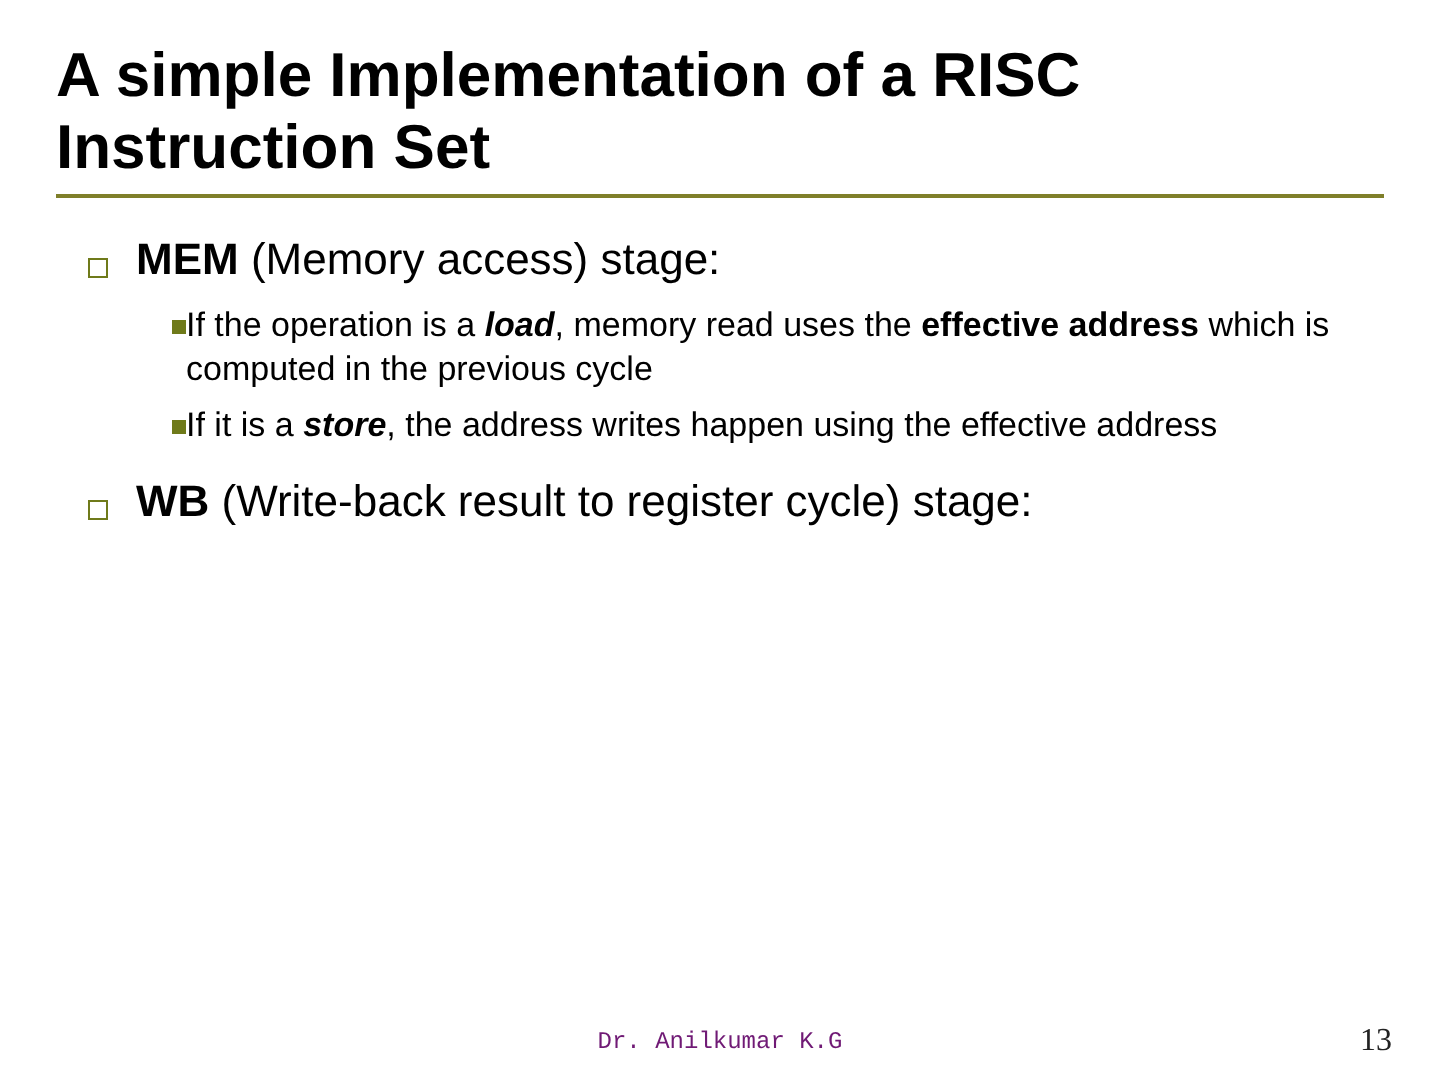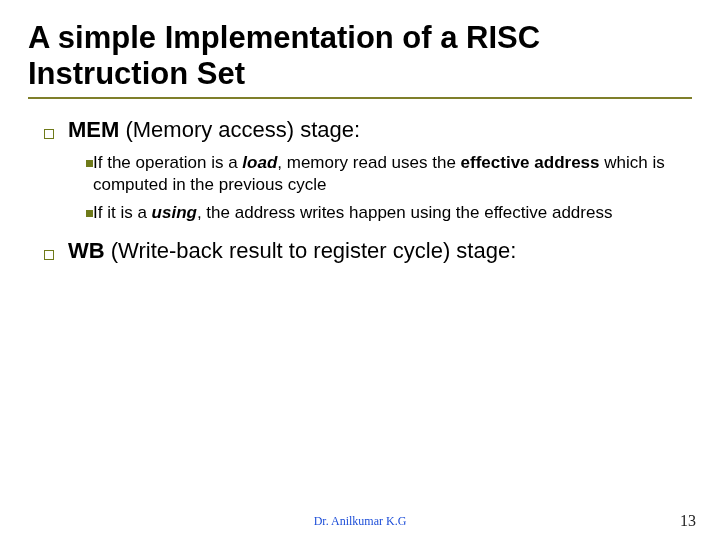--- a/index.html
+++ b/index.html
@@ -44,22 +44,22 @@
   .bold { font-weight: bold; }
   .italic { font-style: italic; }
   .footer {
     position: absolute;
     bottom: 10px; left: 0; width: 720px;
     display: flex; justify-content: space-between; align-items: center;
     padding: 0 24px;
   }
   .footer-center {
     position: absolute; left: 0; width: 720px; text-align: center;
-    font-family: Liberation Serif, serif;
-    font-size: 12px; color: #1d4ed8;
+    font-family: Liberation Mono, monospace;
+    font-size: 12px; color: #701a75;
   }
   .page-num {
     margin-left: auto;
     font-family: "Times New Roman", Times, serif;
     font-size: 16px; color: #222;
     position: relative; z-index: 1;
   }
 </style>
 </head>
 <body>
@@ -74,21 +74,21 @@
           <div class="lvl1-bullet"></div>
           <div class="lvl1-text"><span class="bold">MEM</span><span> (Memory access) stage:</span></div>
         </div>
         <div class="lvl2-list">
           <div class="lvl2">
             <div class="lvl2-bullet"></div>
             <div class="lvl2-text"><span>If the operation is a </span><span class="bold italic">load</span><span>, memory read uses the </span><span class="bold">effective address</span><span> which is computed in the previous cycle</span></div>
           </div>
           <div class="lvl2">
             <div class="lvl2-bullet"></div>
-            <div class="lvl2-text"><span>If it is a </span><span class="bold italic">using</span><span>, the address writes happen using the effective address</span></div>
+            <div class="lvl2-text"><span>If it is a </span><span class="bold italic">store</span><span>, the address writes happen using the effective address</span></div>
           </div>
         </div>
       </div>
       <div class="lvl1">
         <div class="lvl1-row">
           <div class="lvl1-bullet"></div>
           <div class="lvl1-text"><span class="bold">WB</span><span> (Write-back result to register cycle) stage:</span></div>
         </div>
         <div class="lvl2-list">
         </div>

